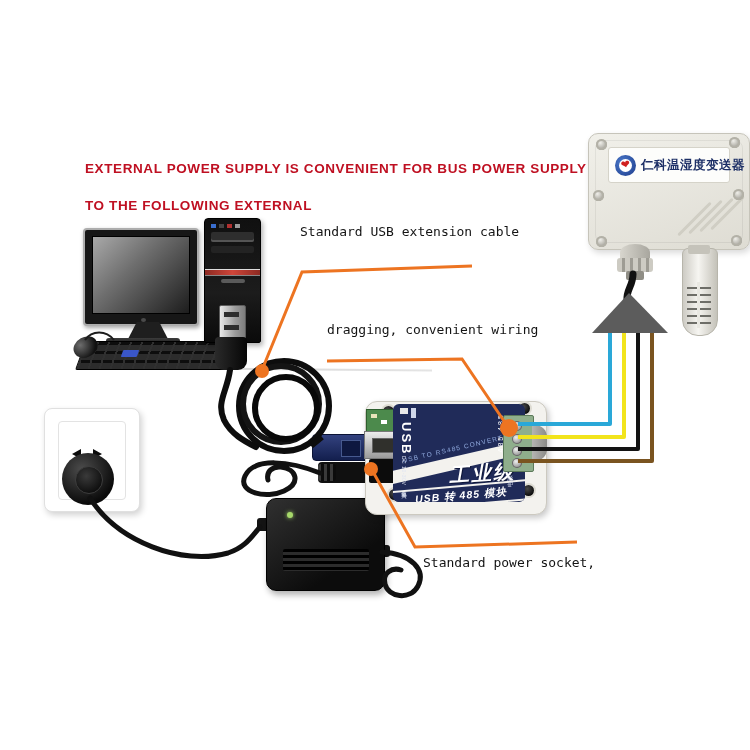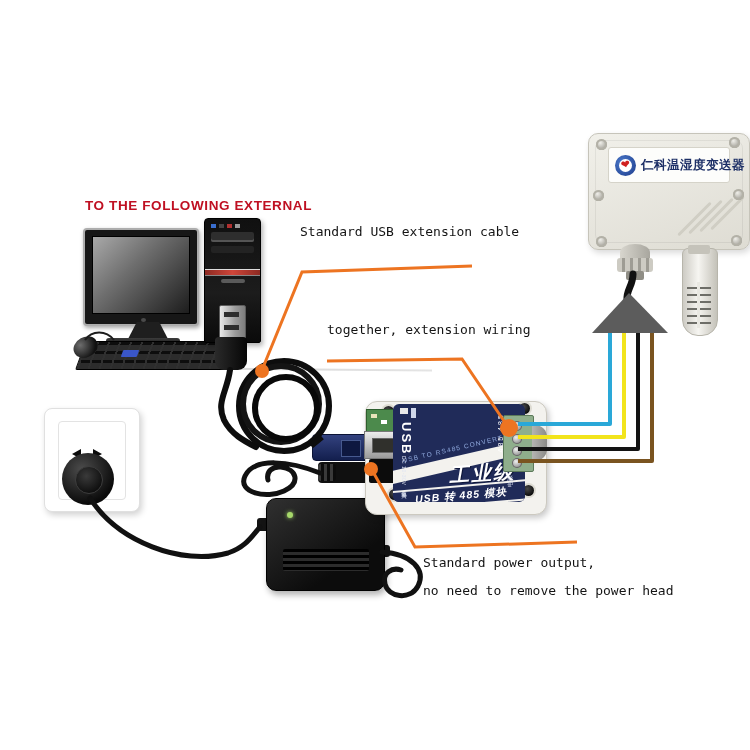--- a/index.html
+++ b/index.html
@@ -140,38 +140,38 @@
              background:repeating-linear-gradient(90deg,#cdcbc3 0 5px,#9e9c94 5px 8px);}
   .gland-neck{position:absolute;left:38px;top:141px;width:18px;height:9px;background:#8f8d85;border-radius:2px;}
   .probe{position:absolute;left:94px;top:118px;width:34px;height:86px;border-radius:6px 6px 16px 16px;
          background:linear-gradient(90deg,#cdcbc4,#f6f5f1 45%,#c4c2b9);border:1px solid #b7b5ab;}
   .probe-collar{position:absolute;left:100px;top:115px;width:22px;height:9px;background:#c5c3ba;border-radius:2px;}
   .probe-slots{position:absolute;left:99px;top:152px;width:24px;height:46px;
          background:repeating-linear-gradient(180deg,transparent 0 5px,#6e6e68 5px 7px);}
   .probe-slot-gap{position:absolute;left:109px;top:152px;width:3px;height:46px;background:#e9e8e2;}
 
   svg.overlay{position:absolute;left:0;top:0;z-index:20;pointer-events:none;}
-  .ann-wrap{z-index:21;}
+  .ann-wrap{z-index:21;text-align:center;}
 </style>
 </head>
 <body>
 
 <div class="stage">
 
+  <div class="heading" style="top:161px">EXTERNAL POWER SUPPLY IS CONVENIENT FOR BUS POWER SUPPLY</div>
   <div class="heading" style="top:198px">TO THE FOLLOWING EXTERNAL</div>
 
   <div class="note ann-wrap" style="left:300px;top:218px">
     <div>Standard USB extension cable</div>
   </div>
   <div class="note ann-wrap" style="left:327px;top:316px">
-    <div>together, extension wiring</div>
+    <div>dragging, convenient wiring</div>
   </div>
   <div class="note ann-wrap" style="left:423px;top:549px">
-    <div>Standard power output,</div>
-    <div>no need to remove the power head</div>
+    <div>Standard power socket,</div>
   </div>
 
   <div class="abs monitor">
     <div class="screen"></div>
     <div class="pwr-dot"></div>
   </div>
   <div class="abs stand-neck"></div>
   <div class="abs stand-base"></div>
 
   <div class="abs desk-line"></div>

